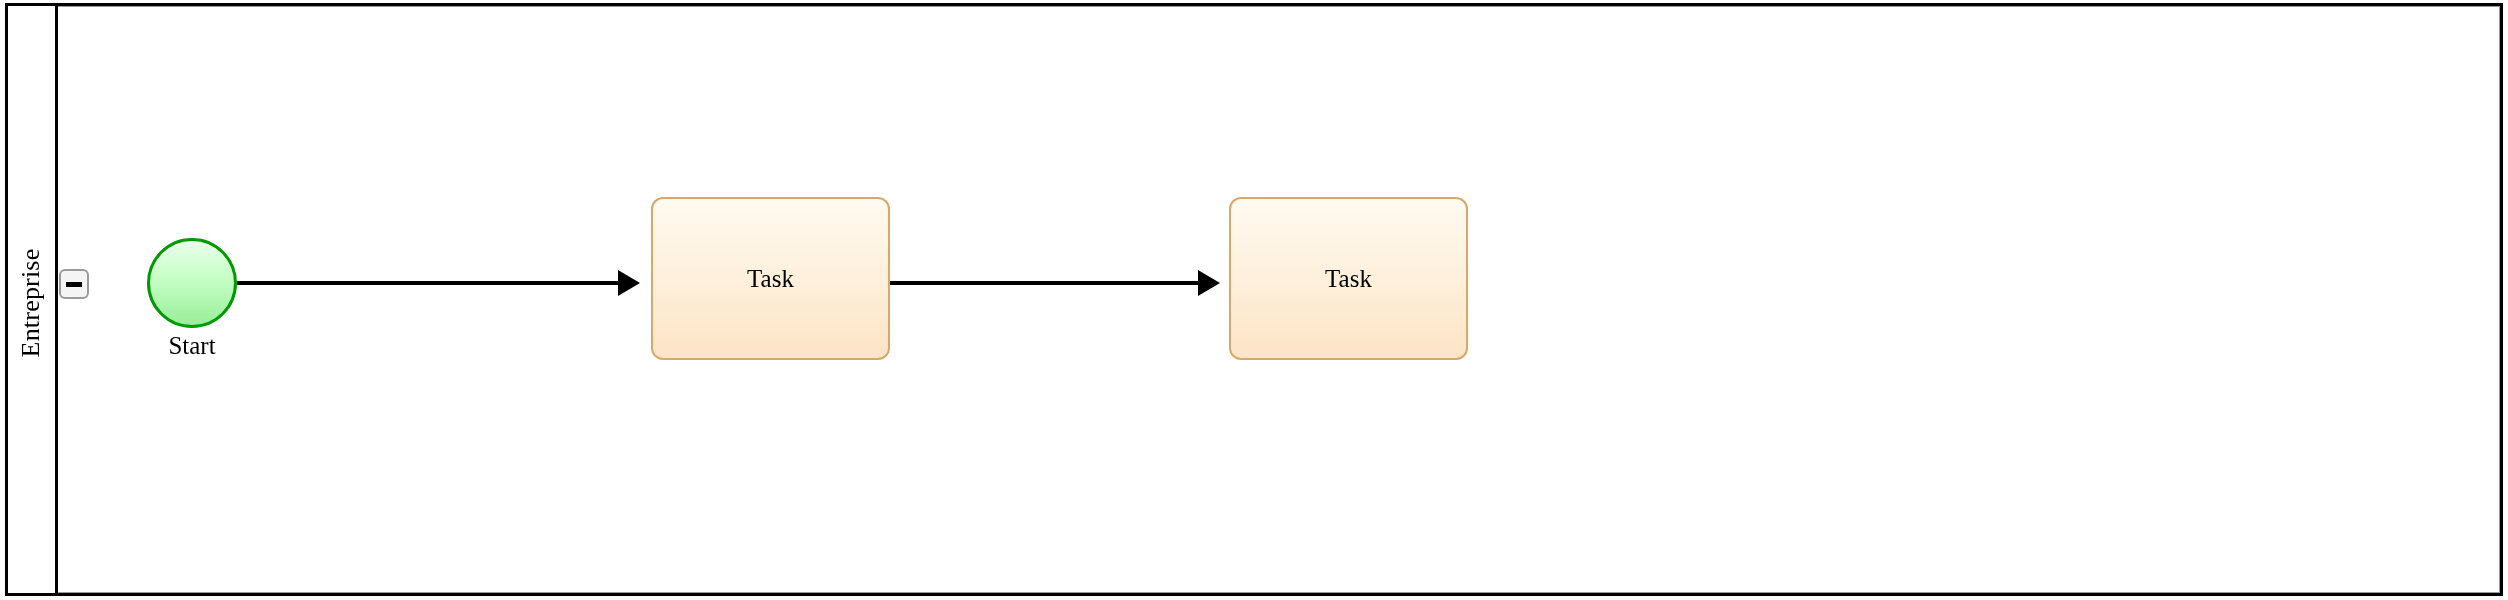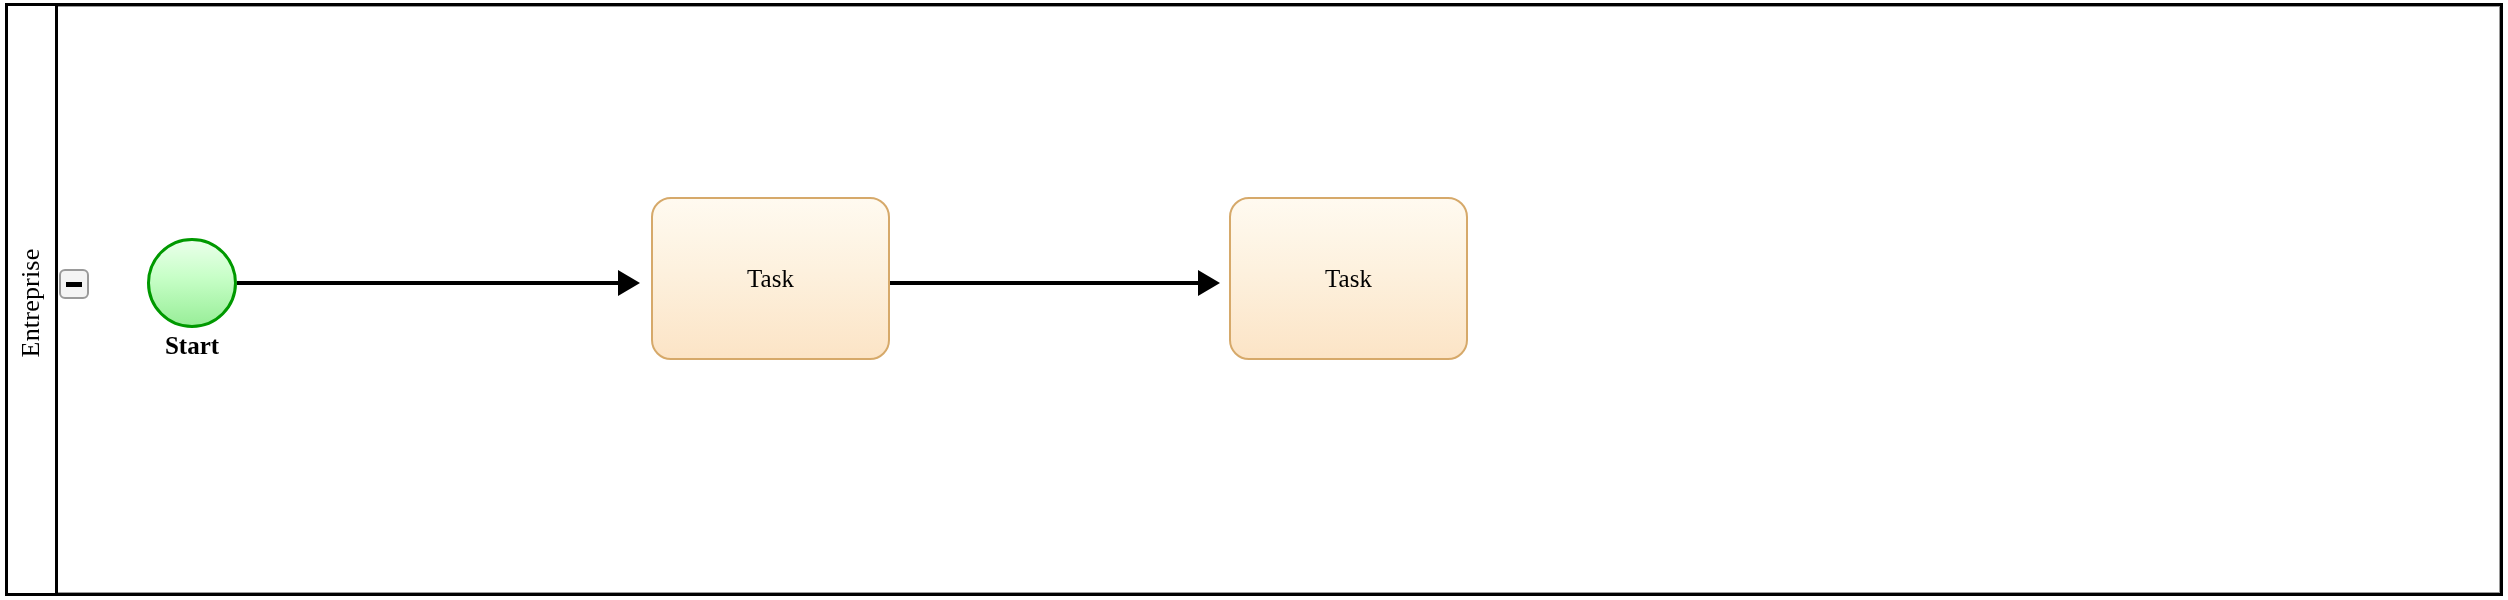--- a/index.html
+++ b/index.html
@@ -115,32 +115,31 @@
   }
   .start-label {
     position: absolute;
     left: 102px;
     top: 332px;
     width: 180px;
     text-align: center;
     font-family: "Liberation Serif", serif;
     font-size: 25px;
     color: #000000;
-    font-weight: bold;
   }
 
   
   .task {
     position: absolute;
     top: 197px;
     width: 239px;
     height: 163px;
     box-sizing: border-box;
     border: 2px solid #d6a96a;
-    border-radius: 20px;
+    border-radius: 12px;
     background: linear-gradient(to bottom, #fffaf0 0%, #fdf1de 45%, #fce4c6 100%);
     display: flex;
     align-items: center;
     justify-content: center;
   }
   .task-label {
     font-family: "Liberation Serif", serif;
     font-size: 25px;
     color: #000000;
   }

